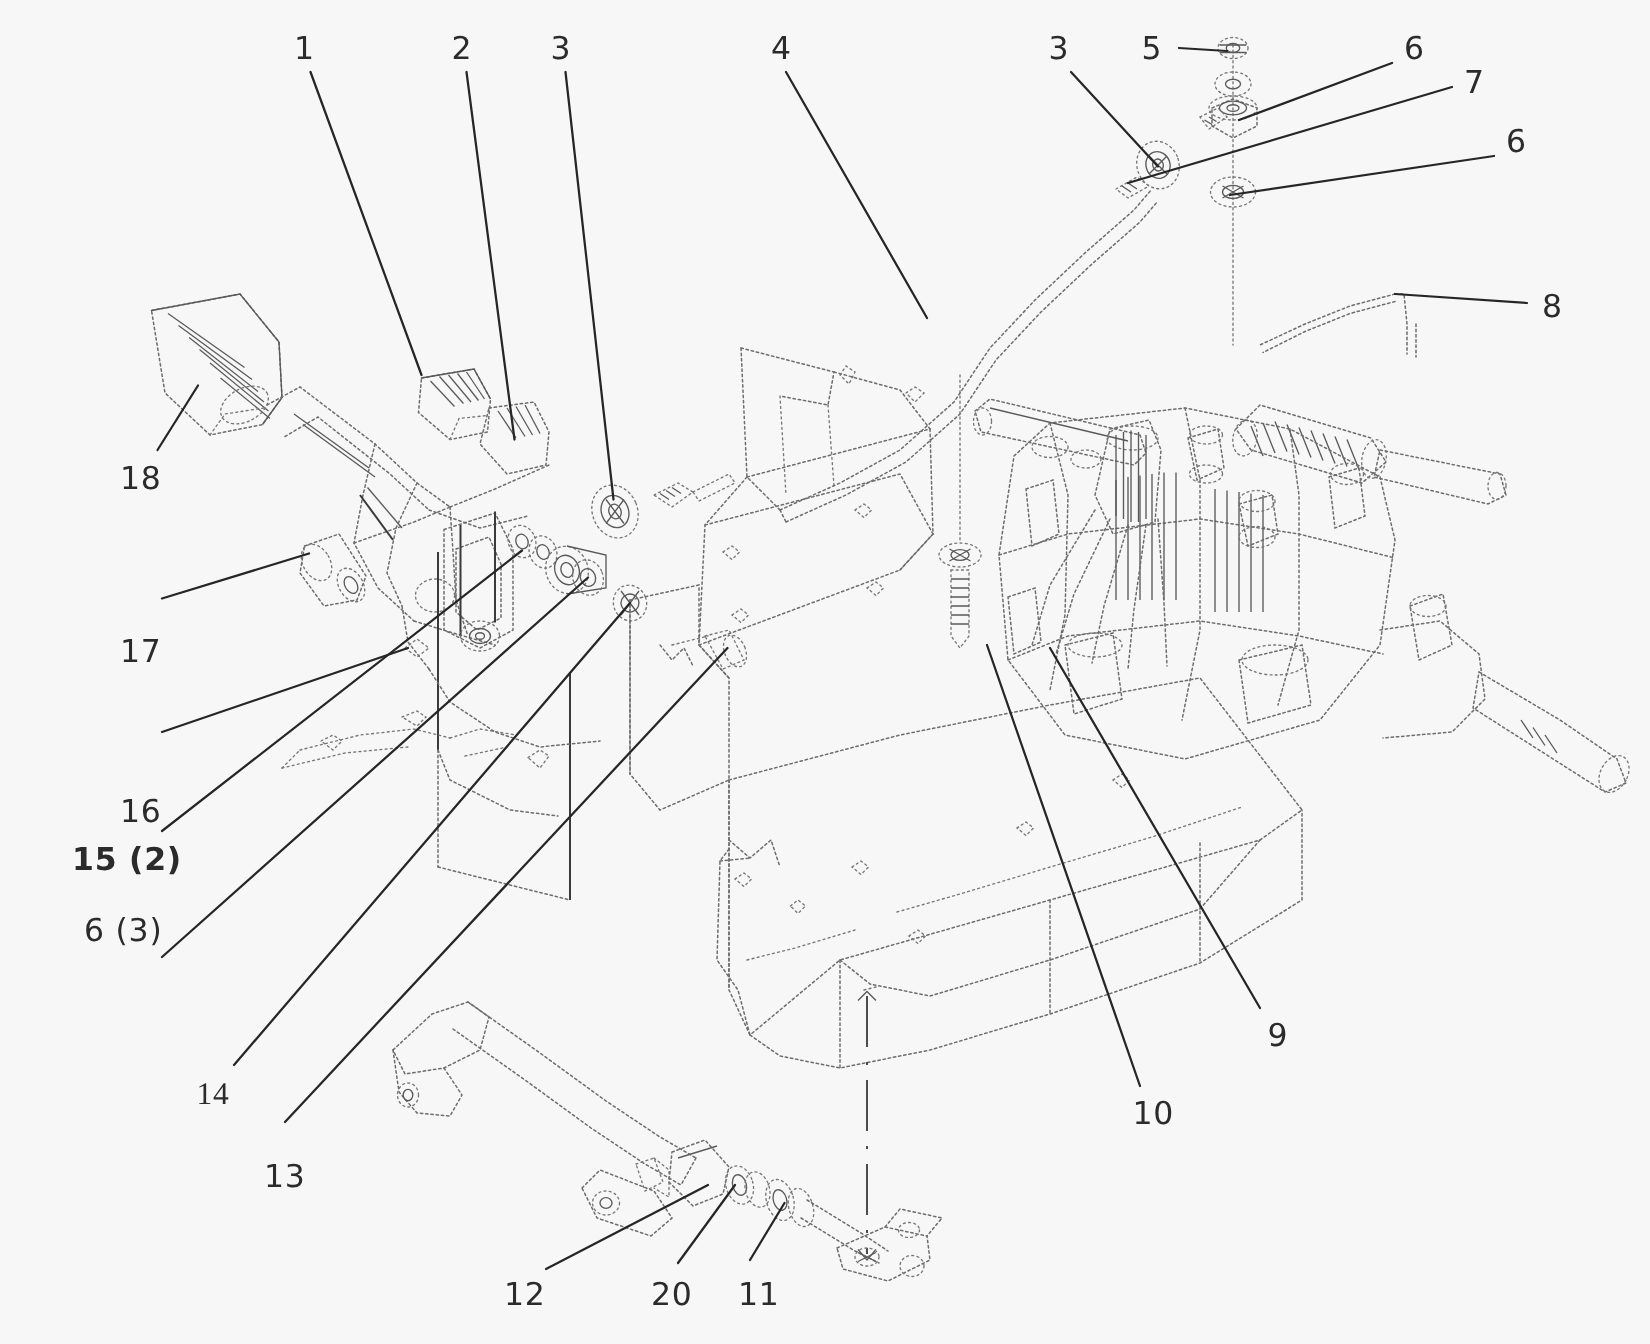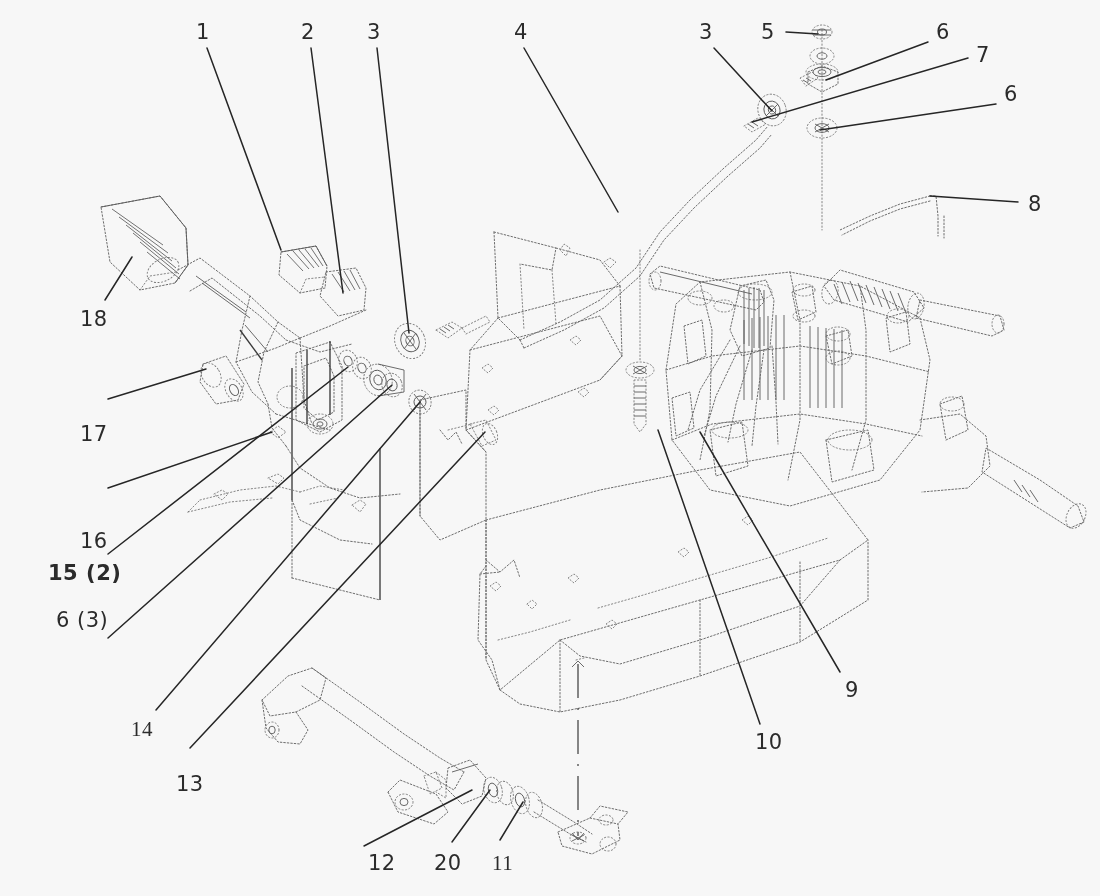--- a/index.html
+++ b/index.html
@@ -427,19 +427,19 @@
   <div class="callout" style="left:976px; top:45px;">7</div>
   <div class="callout" style="left:1004px; top:84px;">6</div>
   <div class="callout" style="left:1028px; top:194px;">8</div>
   <div class="callout" style="left:80px;  top:309px;">18</div>
   <div class="callout" style="left:80px;  top:424px;">17</div>
   <div class="callout" style="left:80px;  top:497px;margin-top:34px;">16</div>
   <div class="callout" style="left:48px;  top:563px;font-weight:bold;">15 (2)</div>
   <div class="callout" style="left:56px;  top:610px;">6 (3)</div>
   <div class="callout" style="left:131px; top:719px;font-family:Liberation Serif, serif;">14</div>
   <div class="callout" style="left:176px; top:756px;margin-top:18px;">13</div>
-  <div class="callout" style="left:336px; top:853px;margin-left:32px;">12</div>
+  <div class="callout" style="left:336px; top:853px;">12</div>
   <div class="callout" style="left:434px; top:853px;">20</div>
-  <div class="callout" style="left:492px; top:853px;font-family:Liberation Serif, serif;">11</div>
+  <div class="callout" style="left:492px; top:853px;">11</div>
   <div class="callout" style="left:755px; top:732px;text-align:right;">10</div>
   <div class="callout" style="left:845px; top:680px;">9</div>
 
 </div>
 
 </body></html>

